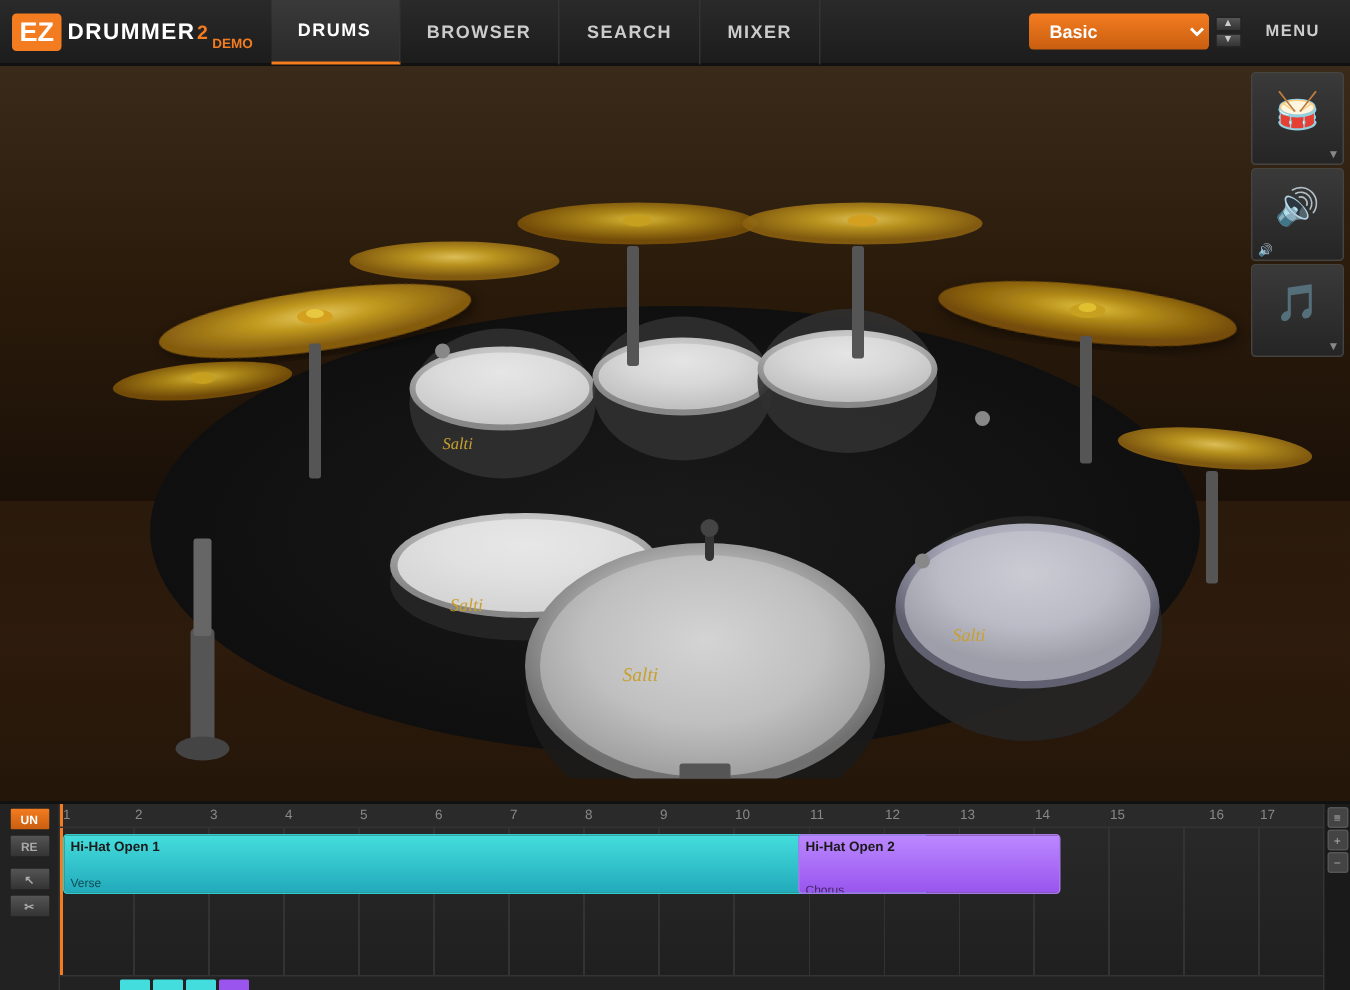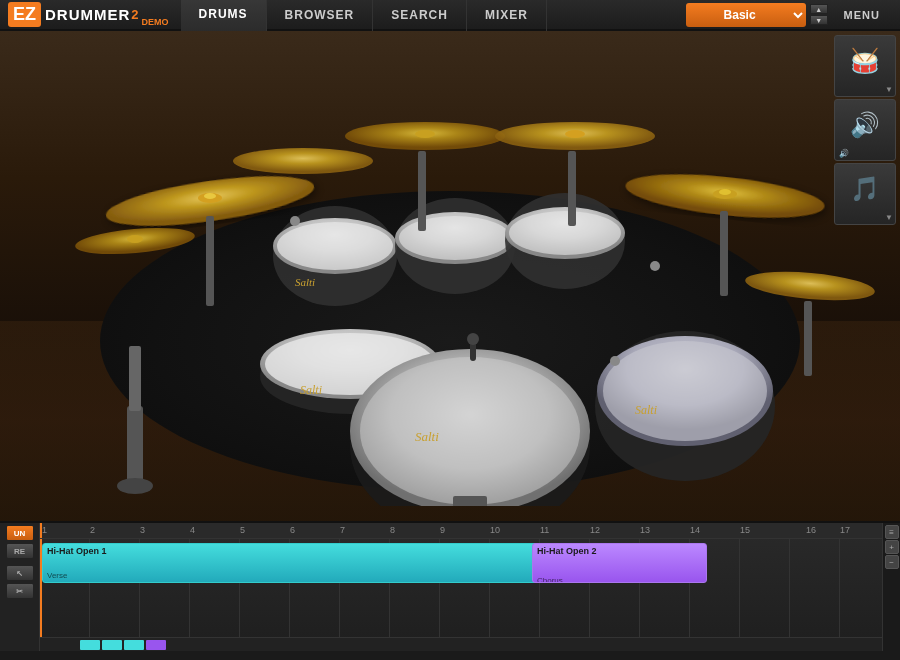--- a/index.html
+++ b/index.html
@@ -9,21 +9,21 @@
       overflow: hidden;
       font-family: Arial, sans-serif;
       background: #1a1a1a;
     }
 
     
     #top-bar {
       display: flex;
       align-items: center;
       background: linear-gradient(to bottom, #2a2a2a, #1c1c1c);
-      height: 31px;
+      height: 44px;
       padding: 0 8px;
       border-bottom: 2px solid #111;
     }
     #logo {
       display: flex;
       align-items: center;
       margin-right: 12px;
     }
     #logo-ez {
       background: #f47c20;
@@ -80,21 +80,20 @@
     #preset-select {
       background: linear-gradient(to bottom, #f47c20, #c85e10);
       color: white;
       border: none;
       padding: 4px 10px;
       font-size: 12px;
       font-weight: 700;
       border-radius: 3px;
       cursor: pointer;
       width: 120px;
-      text-align: center;
     }
     #preset-arrows {
       display: flex;
       flex-direction: column;
       gap: 1px;
     }
     .arrow-btn {
       background: linear-gradient(to bottom, #555, #333);
       border: 1px solid #222;
       color: #ccc;

